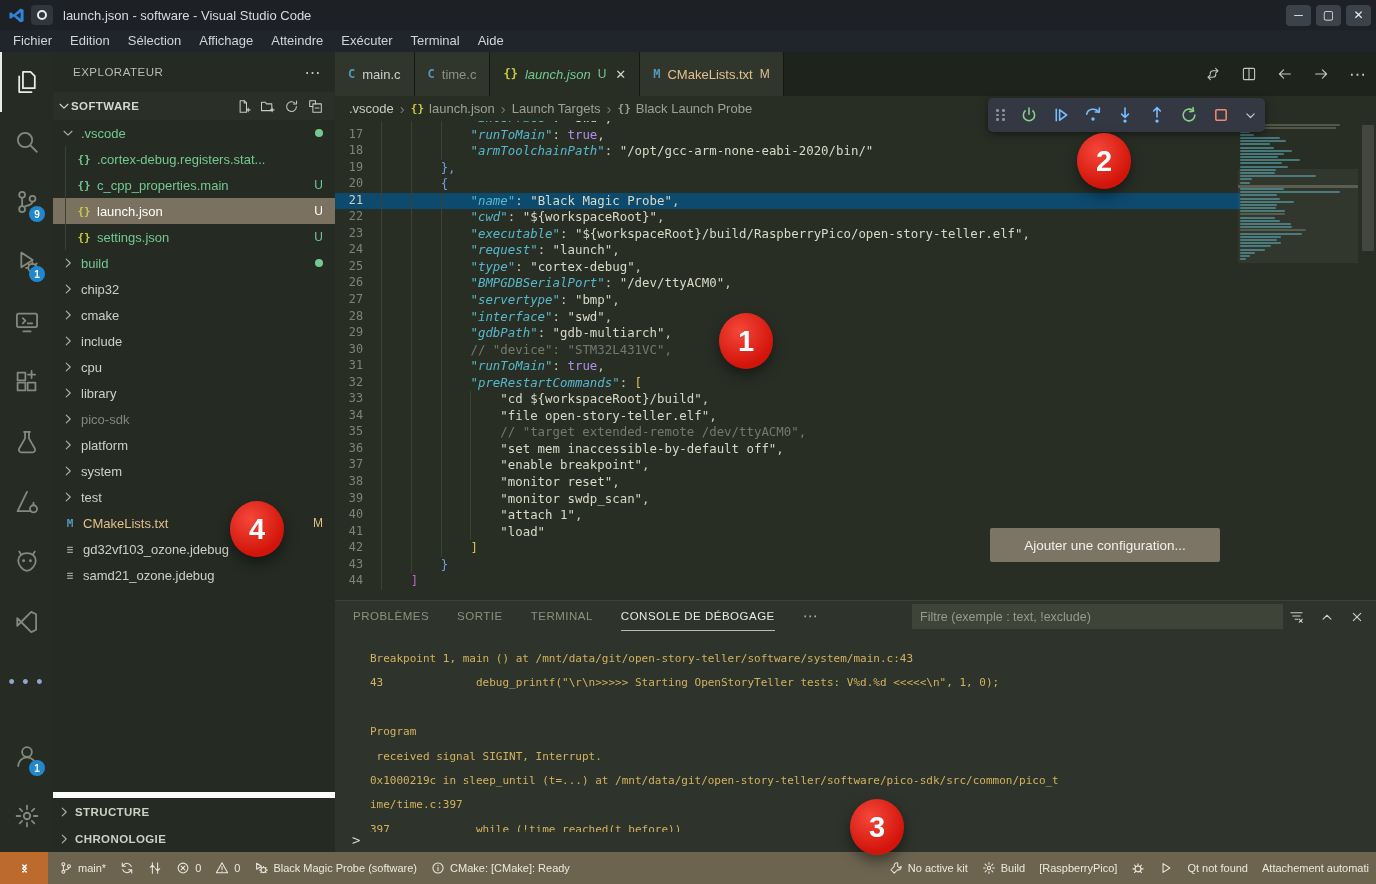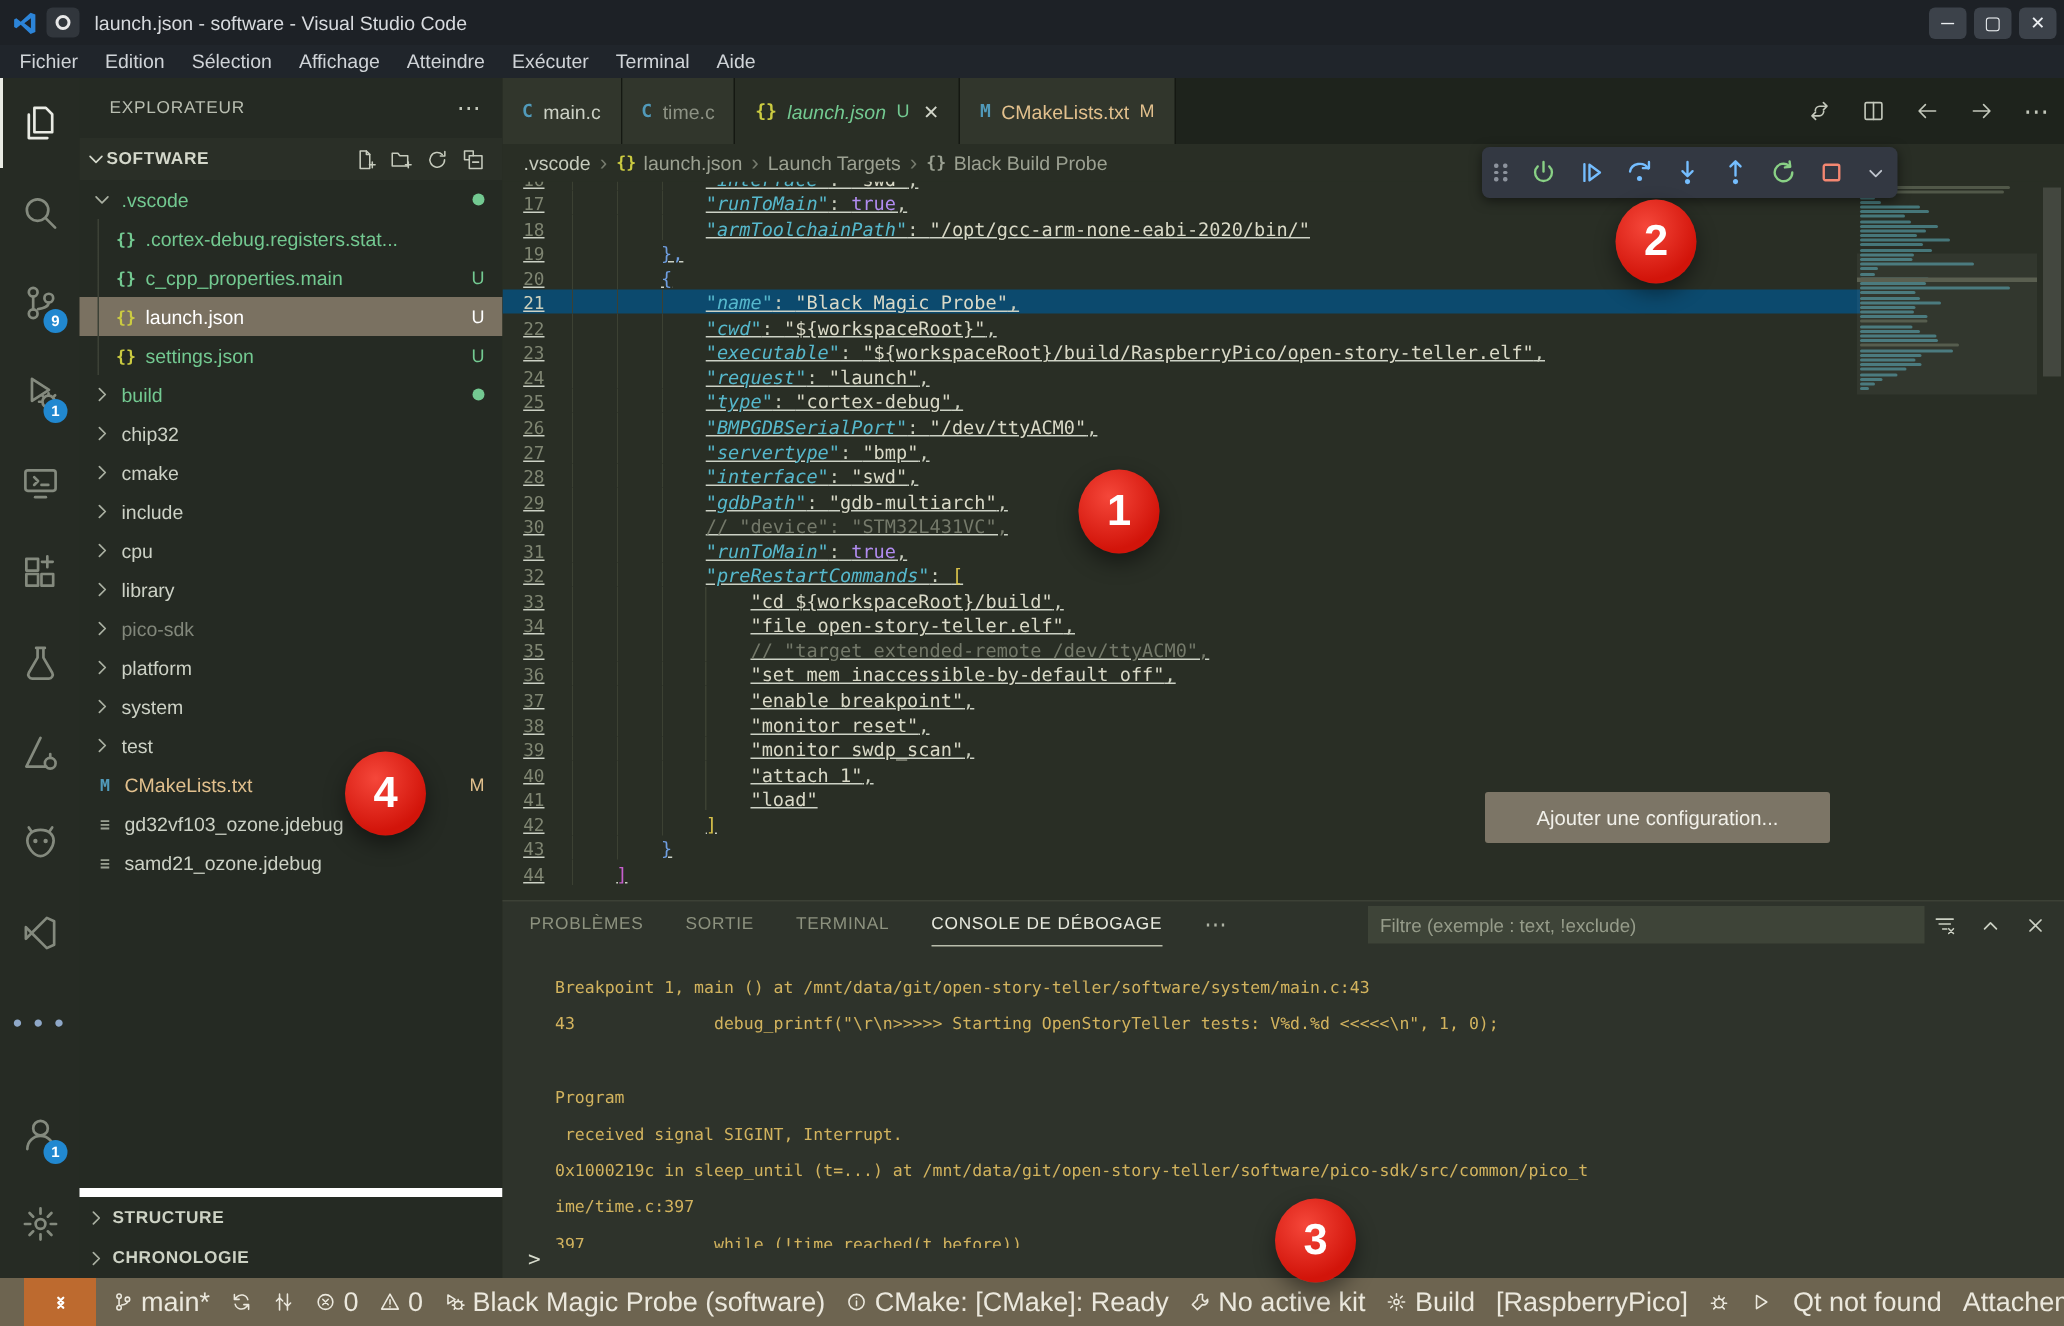--- a/index.html
+++ b/index.html
@@ -81,22 +81,22 @@
               padding-left:14px;}
   .breadcrumb .crumb{display:flex;align-items:center;gap:5px;}
   .breadcrumb .sep{color:#767b6e;font-size:15px;}
   .breadcrumb .bicon{font-family:"DejaVu Sans Mono",monospace;font-size:11px;font-weight:bold;}
   .breadcrumb .first{color:#c6cbbd;}
 
   
   .code-region{position:absolute;left:335px;top:121px;width:1041px;height:479px;overflow:hidden;
                background:#292e25;}
   .code-lines{position:absolute;left:0;top:-11px;width:905px;}
-  .cl{height:16.55px;display:flex;align-items:flex-end;font-family:"DejaVu Sans Mono",monospace;
-      font-size:12.4px;white-space:pre;text-decoration:underline;}
+  .cl{height:16.55px;display:flex;align-items:flex-start;font-family:"DejaVu Sans Mono",monospace;
+      font-size:12.4px;white-space:pre;}
   .cl .ln{flex:0 0 46px;text-align:right;padding-right:18px;color:#7f8572;font-size:11.8px;}
   .cl.cur{background:#0c4a6e;}
   .cl.cur .ln{color:#ccd1bd;}
   .ind{display:inline-block;width:4ch;box-shadow:inset 1px 0 0 #3c4133;align-self:stretch;}
   .tk-k{color:#56b8cc;font-style:italic}
   .tk-s{color:#d9d9c7}
   .tk-kw{color:#b18cf0}
   .tk-c{color:#74796a}
   .tk-p{color:#c9cdbd}
   .tk-b1{color:#6f9ee0}
@@ -141,21 +141,21 @@
                height:25px;color:#ccd1c4;}
   .console{position:absolute;left:0;top:31px;width:1041px;height:200px;overflow:hidden;
            padding:15px 0 0 35px;}
   .console pre{margin:0;font-family:"DejaVu Sans Mono",monospace;font-size:11px;
                line-height:24.4px;color:#d2b35e;}
   .prompt{position:absolute;left:17px;bottom:4px;font-family:"DejaVu Sans Mono",monospace;
           font-size:14px;color:#d7dbcc;}
 
   
   .statusbar{position:absolute;left:0;top:852px;width:1376px;height:32px;background:#6d6450;
-             display:flex;align-items:center;color:#ebe8dd;font-size:18px;overflow:hidden;padding-left:16px;}
+             display:flex;align-items:center;color:#ebe8dd;font-size:11px;overflow:hidden;}
   .sb-remote{width:48px;height:32px;background:#bd6a2f;display:flex;align-items:center;
              justify-content:center;color:#fff;flex:0 0 48px;}
   .sb-item{display:flex;align-items:center;gap:5px;padding:0 7px;white-space:nowrap;height:32px;}
   .sb-left{display:flex;align-items:center;margin-left:4px;}
   .sb-right{display:flex;align-items:flex-end;margin-left:auto;}
 
   
   .ann{position:absolute;width:54px;height:56px;border-radius:50%;z-index:20;
        background:radial-gradient(circle at 38% 32%,#f5473a,#d2140a 70%);
        box-shadow:0 6px 14px rgba(0,0,0,.45);display:flex;align-items:center;justify-content:center;
@@ -532,21 +532,21 @@
         <span class="bicon i-yellow">{}</span>
         <span>launch.json</span>
       </span>
       <span class="sep">›</span>
       <span class="crumb">
         <span>Launch Targets</span>
       </span>
       <span class="sep">›</span>
       <span class="crumb">
         <span class="bicon i-gray">{}</span>
-        <span>Black Build Probe</span>
+        <span>Black Launch Probe</span>
       </span>
     </div>
 
   <div class="code-region">
     <div class="code-lines" id="codeLines">
         <div class="cl"><span class="ln">16</span><span class="ind"></span><span class="ind"></span><span class="ind"></span><span class="tk-k">"interface"</span><span class="tk-p">: </span><span class="tk-s">"swd"</span><span class="tk-p">,</span></div>
         <div class="cl"><span class="ln">17</span><span class="ind"></span><span class="ind"></span><span class="ind"></span><span class="tk-k">"runToMain"</span><span class="tk-p">: </span><span class="tk-kw">true</span><span class="tk-p">,</span></div>
         <div class="cl"><span class="ln">18</span><span class="ind"></span><span class="ind"></span><span class="ind"></span><span class="tk-k">"armToolchainPath"</span><span class="tk-p">: </span><span class="tk-s">"/opt/gcc-arm-none-eabi-2020/bin/"</span></div>
         <div class="cl"><span class="ln">19</span><span class="ind"></span><span class="ind"></span><span class="tk-b1">},</span></div>
         <div class="cl"><span class="ln">20</span><span class="ind"></span><span class="ind"></span><span class="tk-b1">{</span></div>

